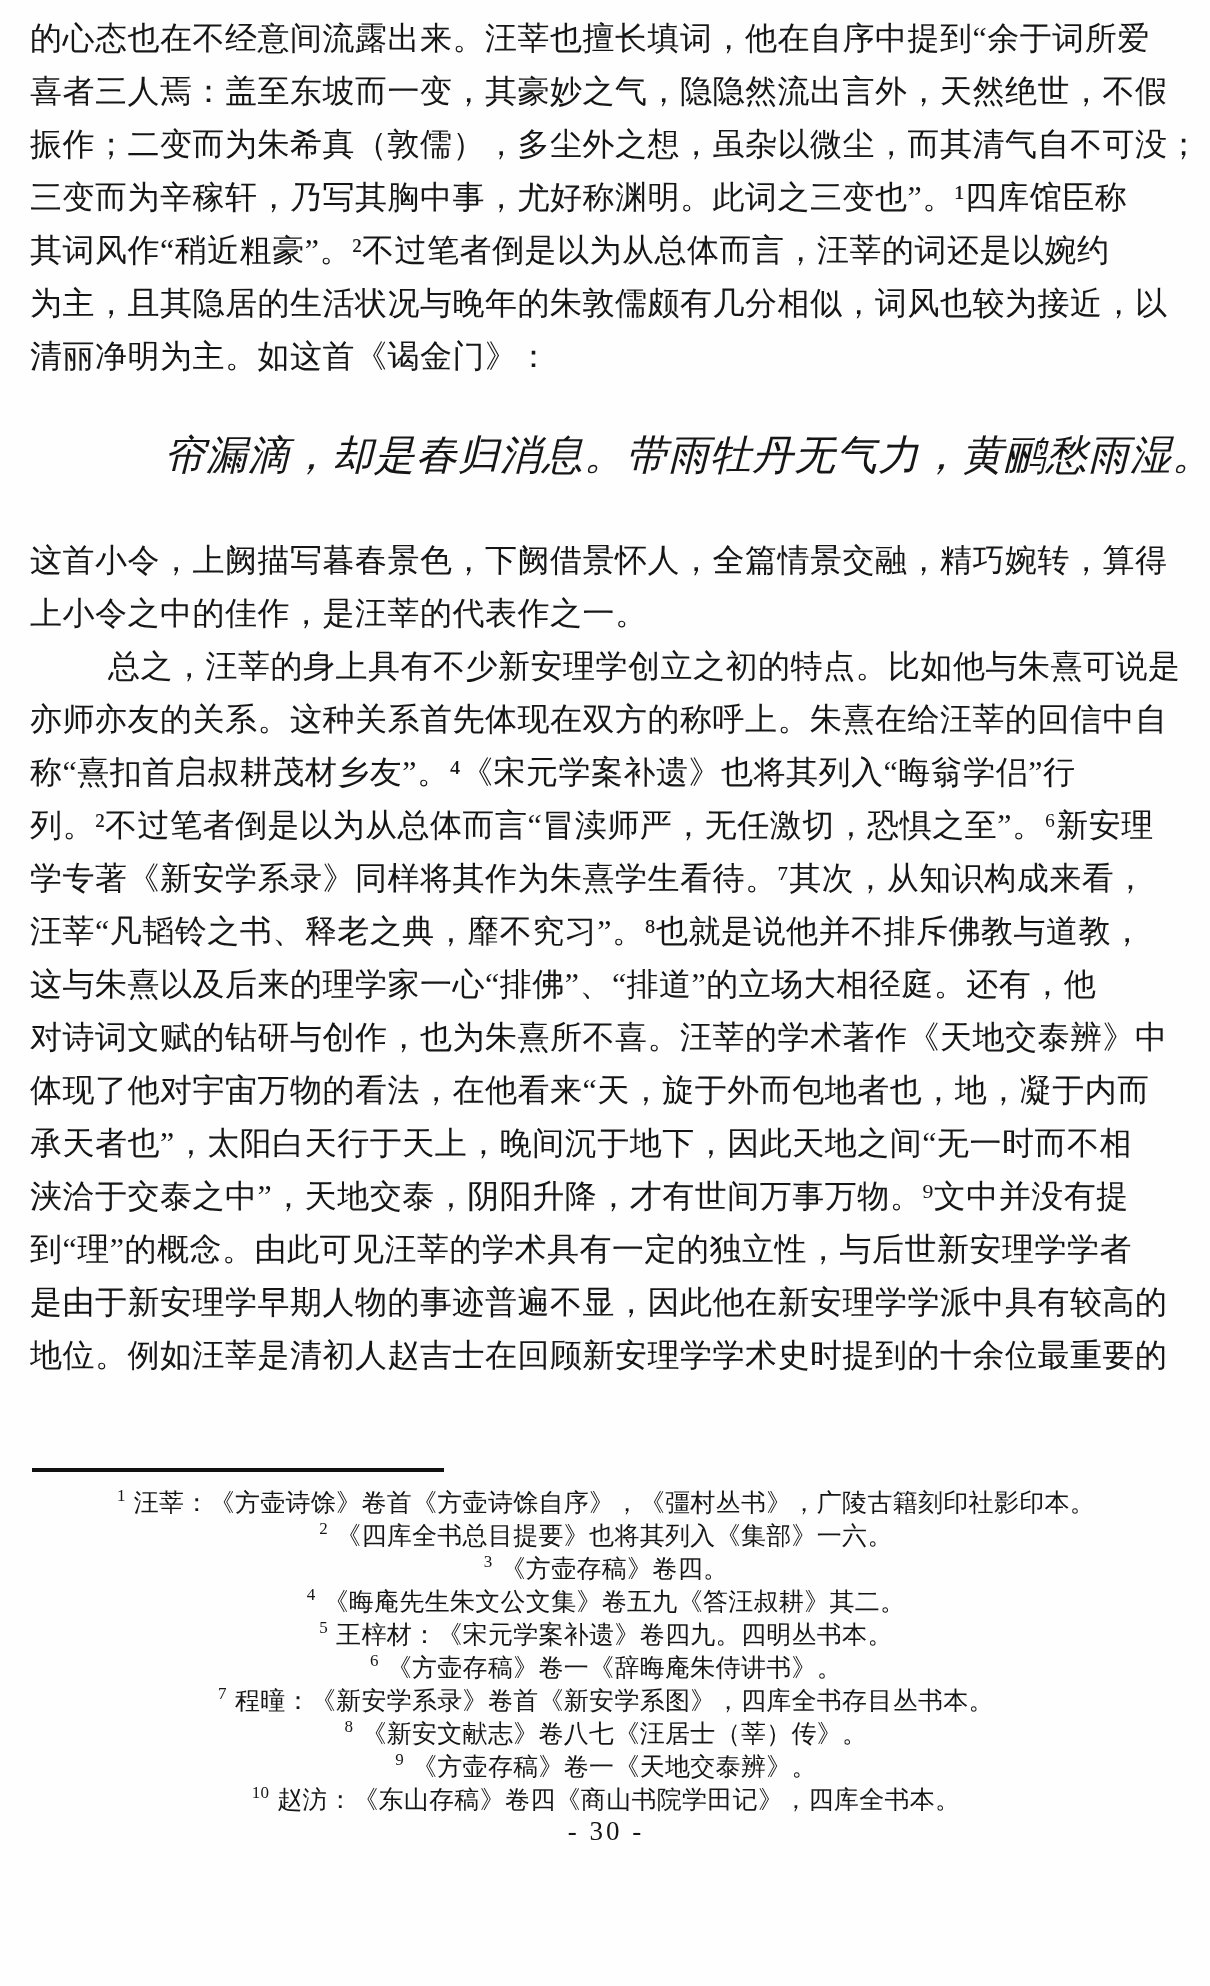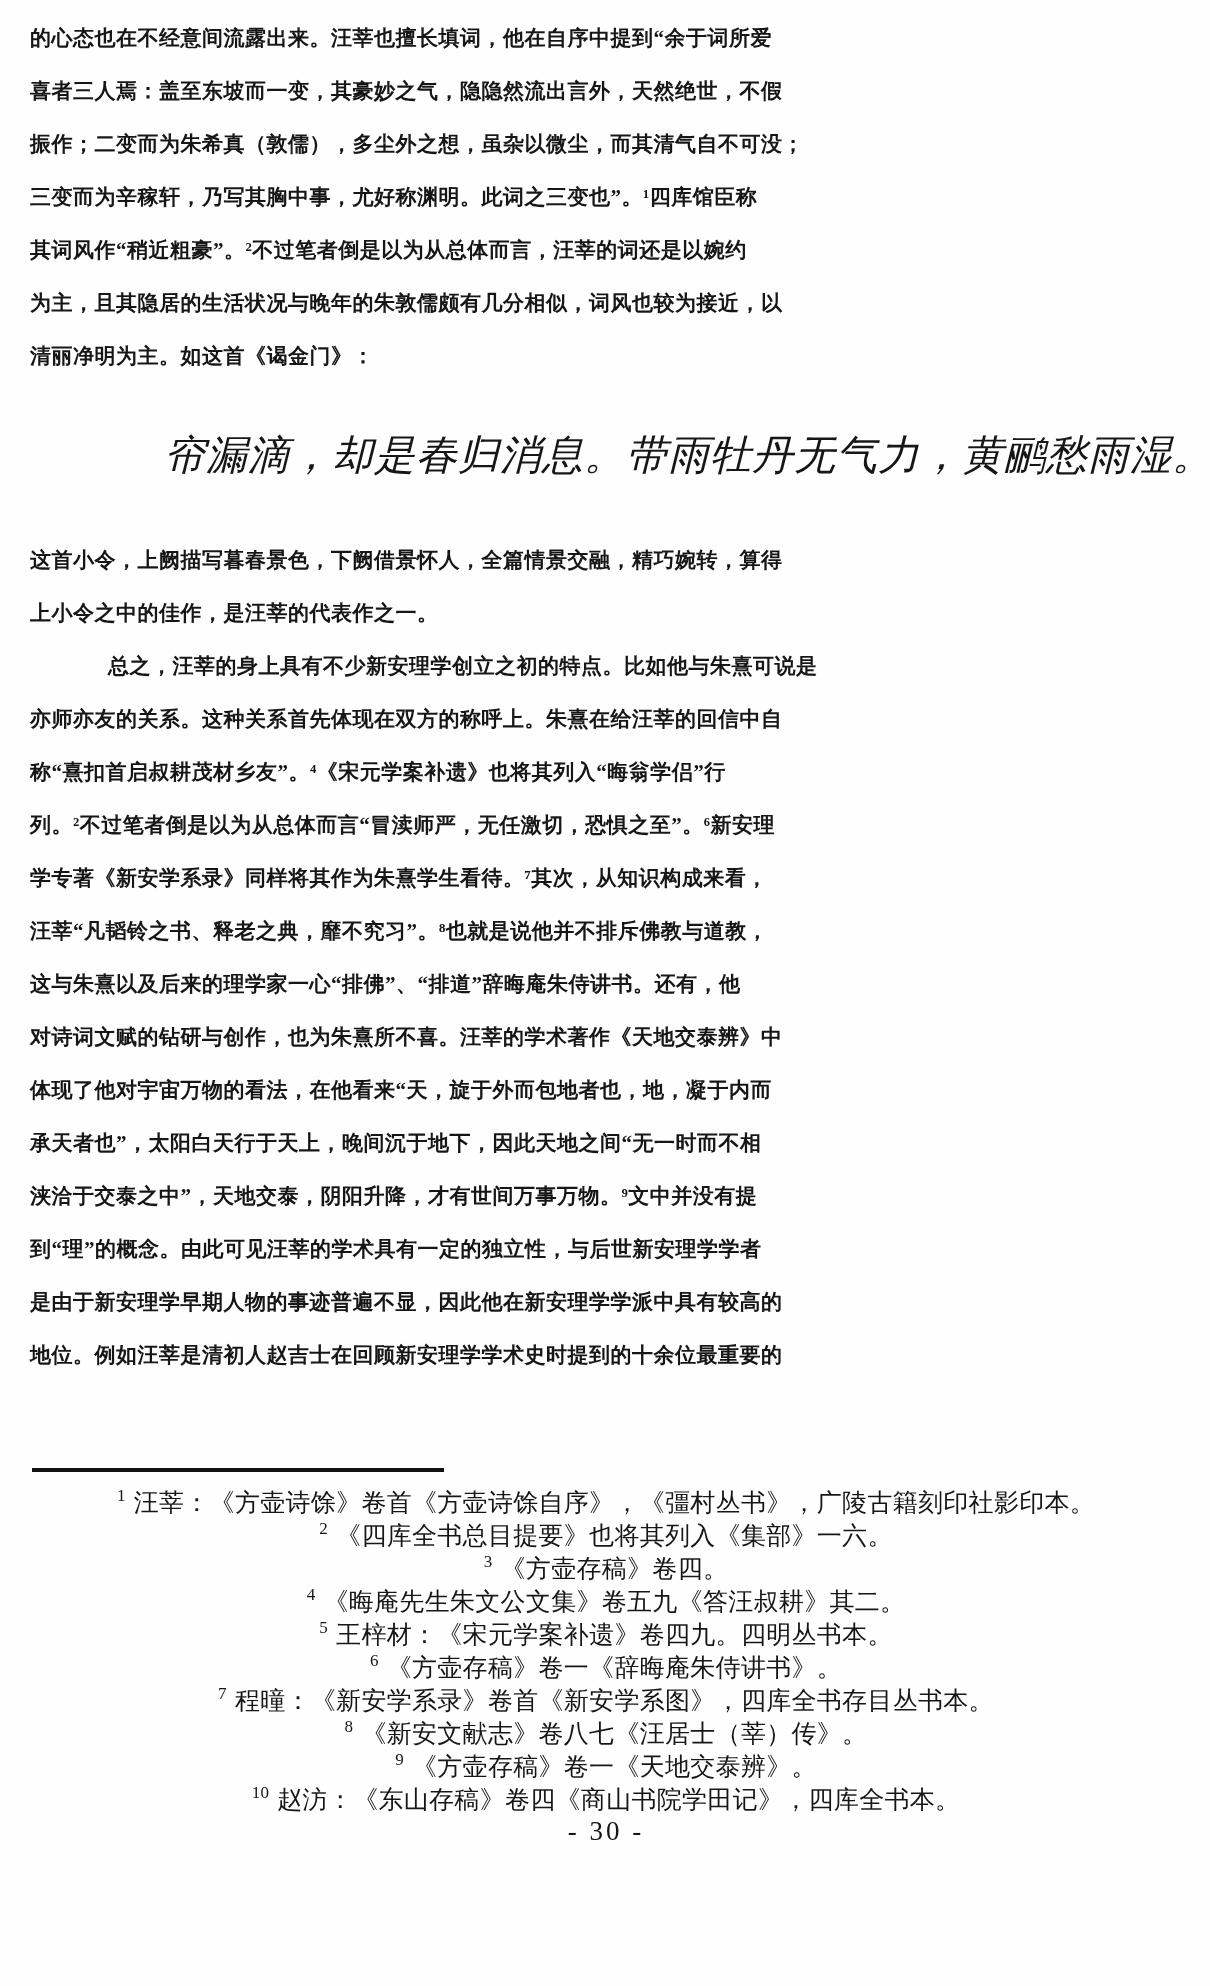--- a/index.html
+++ b/index.html
@@ -12,26 +12,25 @@
     width: 1210px;
     height: 1986px;
     background: #fefefe;
     color: #161616;
     font-family: "Liberation Serif", "DejaVu Serif", serif;
     overflow: hidden;
     box-sizing: border-box;
     padding: 12px 28px 0 30px;
   }
   .main-text .text-line {
-    font-size: 21px;
+    font-size: 32px;
     line-height: 53px;
     height: 53px;
     white-space: nowrap;
     letter-spacing: 0.5px;
-    font-weight: bold;
   }
   .indent-2 {
     text-indent: 78px;
   }
   .poem {
     margin-top: 46px;
     margin-bottom: 52px;
     font-style: italic;
   }
   .poem .poem-line {
@@ -104,21 +103,21 @@
       <div class="text-line">上小令之中的佳作，是汪莘的代表作之一。</div>
     </div>
 
     <div>
       <div class="text-line indent-2">总之，汪莘的身上具有不少新安理学创立之初的特点。比如他与朱熹可说是</div>
       <div class="text-line">亦师亦友的关系。这种关系首先体现在双方的称呼上。朱熹在给汪莘的回信中自</div>
       <div class="text-line">称“熹扣首启叔耕茂材乡友”。⁴《宋元学案补遗》也将其列入“晦翁学侣”行</div>
       <div class="text-line">列。²不过笔者倒是以为从总体而言“冒渎师严，无任激切，恐惧之至”。⁶新安理</div>
       <div class="text-line">学专著《新安学系录》同样将其作为朱熹学生看待。⁷其次，从知识构成来看，</div>
       <div class="text-line">汪莘“凡韬铃之书、释老之典，靡不究习”。⁸也就是说他并不排斥佛教与道教，</div>
-      <div class="text-line">这与朱熹以及后来的理学家一心“排佛”、“排道”辞晦庵朱侍讲书。还有，他</div>
+      <div class="text-line">这与朱熹以及后来的理学家一心“排佛”、“排道”的立场大相径庭。还有，他</div>
       <div class="text-line">对诗词文赋的钻研与创作，也为朱熹所不喜。汪莘的学术著作《天地交泰辨》中</div>
       <div class="text-line">体现了他对宇宙万物的看法，在他看来“天，旋于外而包地者也，地，凝于内而</div>
       <div class="text-line">承天者也”，太阳白天行于天上，晚间沉于地下，因此天地之间“无一时而不相</div>
       <div class="text-line">浃洽于交泰之中”，天地交泰，阴阳升降，才有世间万事万物。⁹文中并没有提</div>
       <div class="text-line">到“理”的概念。由此可见汪莘的学术具有一定的独立性，与后世新安理学学者</div>
       <div class="text-line">是由于新安理学早期人物的事迹普遍不显，因此他在新安理学学派中具有较高的</div>
       <div class="text-line">地位。例如汪莘是清初人赵吉士在回顾新安理学学术史时提到的十余位最重要的</div>
     </div>
 
   </div>

